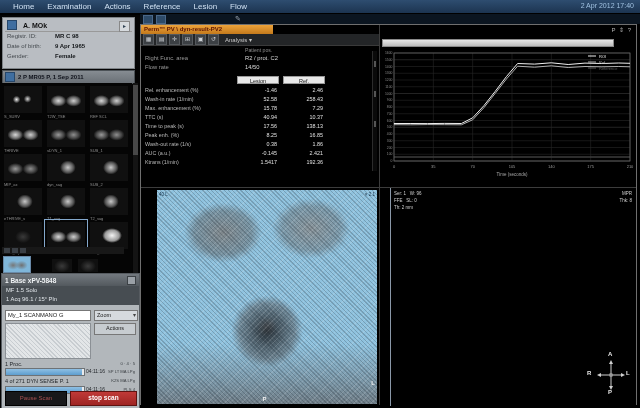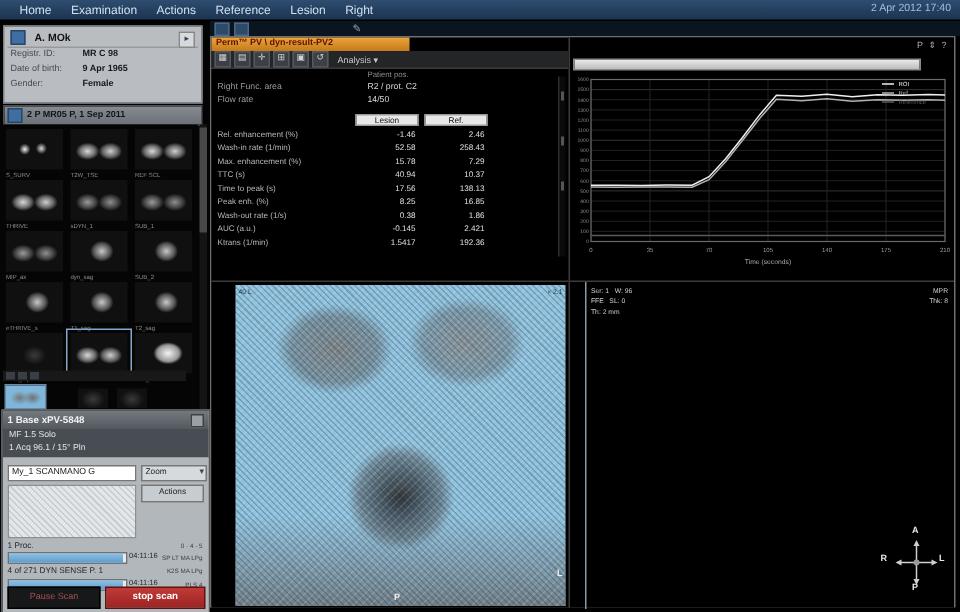--- a/index.html
+++ b/index.html
@@ -126,21 +126,21 @@
 <body>
 
 <div id="screen">
 
   <div id="menubar" class="abs">
     <span class="menu-item">Home</span>
     <span class="menu-item">Examination</span>
     <span class="menu-item">Actions</span>
     <span class="menu-item">Reference</span>
     <span class="menu-item">Lesion</span>
-    <span class="menu-item">Right</span>
+    <span class="menu-item">Flow</span>
     <span id="clock">2 Apr 2012 17:40</span>
   </div>
 
   <div id="sidebar" class="abs">
 
     <div id="patient-panel" class="abs">
       <div id="patient-title">
         <span class="tiny-ic"></span>
         <span id="patient-name">A. MOk</span>
         <span class="mini-btn">▸</span>

